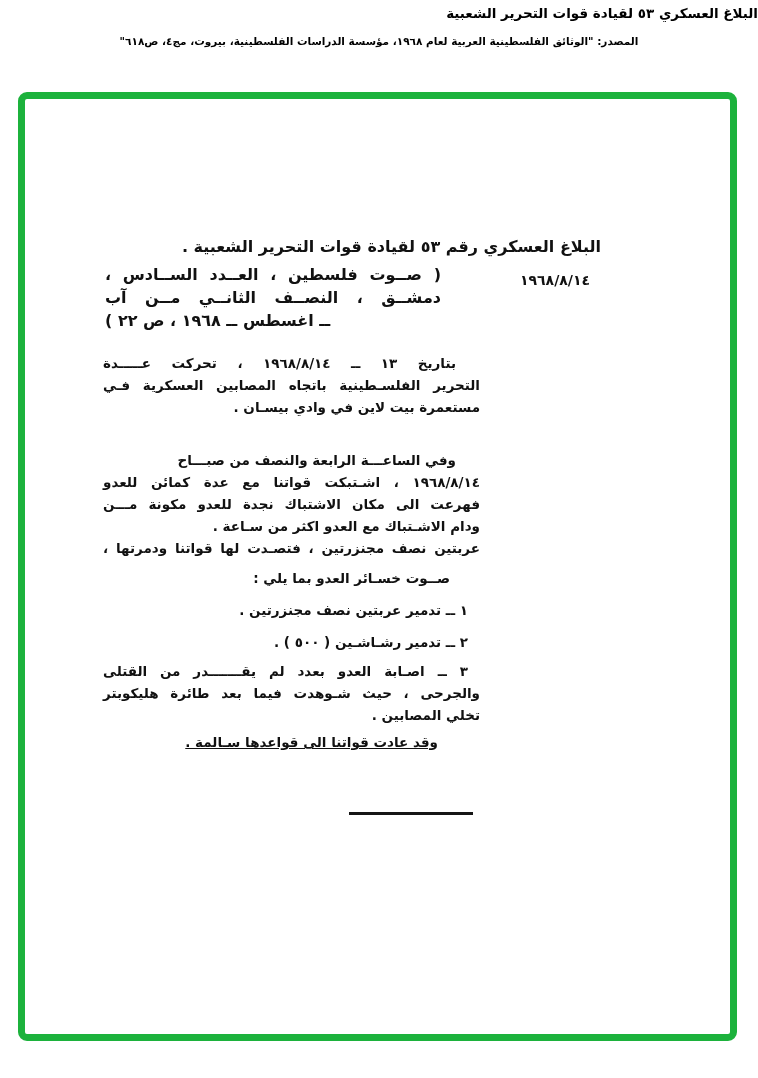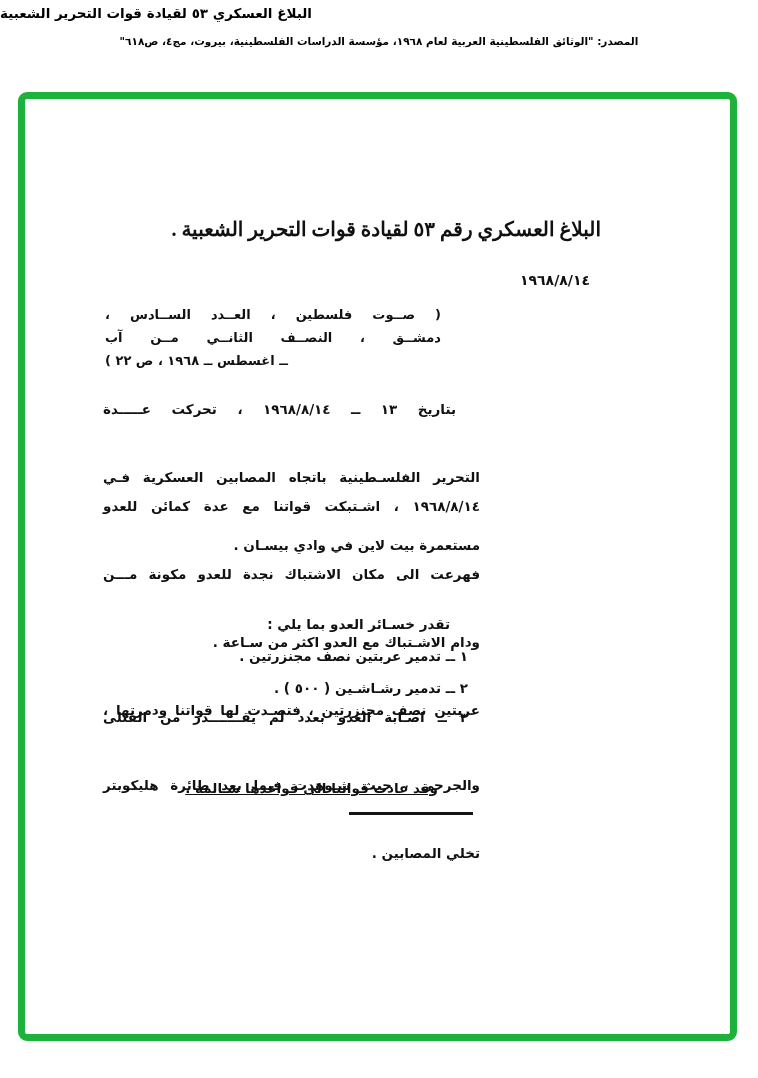--- a/index.html
+++ b/index.html
@@ -8,65 +8,63 @@
     width:758px;height:1078px;
     background:#ffffff;
     font-family:"DejaVu Sans", sans-serif;
     color:#161616;
     overflow:hidden;
     direction:rtl;
   }
   
   .hdr-title{
     position:absolute;top:5px;left:0;right:0;
-    text-align:left;
+    text-align:right;
     font-size:13.5px;font-weight:bold;
     color:#000;
   }
   .hdr-source{
     position:absolute;top:35px;left:0;right:0;
     text-align:center;
     font-size:10.5px;font-weight:bold;
     color:#000;
   }
   
   .frame{
     position:absolute;left:18px;top:92px;
     width:705px;height:935px;
     border:7px solid var(--frame-green,#1cb23c);
     border-radius:9px;
     background:#ffffff;
   }
   
   .doc-title{
-    position:absolute;top:217px;right:157px;margin:0;
-    font-size:20px;font-weight:bold;white-space:nowrap;
+    position:absolute;top:237px;right:157px;margin:0;
+    font-size:16px;font-weight:bold;white-space:nowrap;
     color:#111;
-    font-family:Liberation Serif, serif;
   }
   .doc-date{
     position:absolute;top:272px;right:168px;
     font-size:14px;font-weight:bold;
     color:#111;
   }
   .citation{
     position:absolute;top:263px;right:317px;width:336px;
-    font-size:13px;font-weight:bold;line-height:23px;
+    font-size:16px;font-weight:bold;line-height:23px;
     color:#111;
-    margin-top:40px;
   }
   .cit-line{text-align:right;}
   .cit-line.j{text-align:justify;text-align-last:justify;}
   .cit-line.last{text-align:left;}
   .tblock{
     position:absolute;right:278px;width:377px;
     font-size:13.5px;font-weight:bold;line-height:22px;
     color:#111;
   }
-  .tblock .ln{text-align:right;margin-top:46px;}
+  .tblock .ln{text-align:right;}
   .tblock .ln.j{text-align:justify;text-align-last:justify;}
   .ind24{padding-right:24px;}
   .ind12{padding-right:12px;}
   .ind30{padding-right:30px;}
   .ind42{padding-right:42px;text-decoration:underline;}
   .b-p1{top:352px;}
   .b-p2{top:449px;}
   .b-intro{top:567px;}
   .b-item1{top:599px;}
   .b-item2{top:631px;}
@@ -97,28 +95,29 @@
     <div class="cit-line last">ــ اغسطس ــ ١٩٦٨ ، ص ٢٢ )</div>
   </div>
 
   <div class="tblock b-p1">
     <div class="ln j ind24">بتاريخ ١٣ ــ ١٩٦٨/٨/١٤ ، تحركت عـــــدة</div>
     <div class="ln j">التحرير الفلسـطينية باتجاه المصابين العسكرية فـي</div>
     <div class="ln">مستعمرة بيت لاين في وادي بيسـان .</div>
   </div>
 
   <div class="tblock b-p2">
+    <div class="ln ind24">وفي الساعـــة الرابعة والنصف من صبـــاح</div>
     <div class="ln j">١٩٦٨/٨/١٤ ، اشـتبكت قواتنا مع عدة كمائن للعدو</div>
     <div class="ln j">فهرعت الى مكان الاشتباك نجدة للعدو مكونة مـــن</div>
     <div class="ln">ودام الاشـتباك مع العدو اكثر من سـاعة .</div>
     <div class="ln j">عربتين نصف مجنزرتين ، فتصـدت لها قواتنا ودمرتها ،</div>
   </div>
 
   <div class="tblock b-intro">
-    <div class="ln ind30">تقدر خسـائر العدو بما يلي :</div>
+    <div class="ln ind30">صــوت خسـائر العدو بما يلي :</div>
   </div>
 
   <div class="tblock b-item1">
     <div class="ln ind12">١ ــ تدمير عربتين نصف مجنزرتين .</div>
   </div>
 
   <div class="tblock b-item2">
     <div class="ln ind12">٢ ــ تدمير رشـاشـين ( ٥٠٠ ) .</div>
   </div>
 

